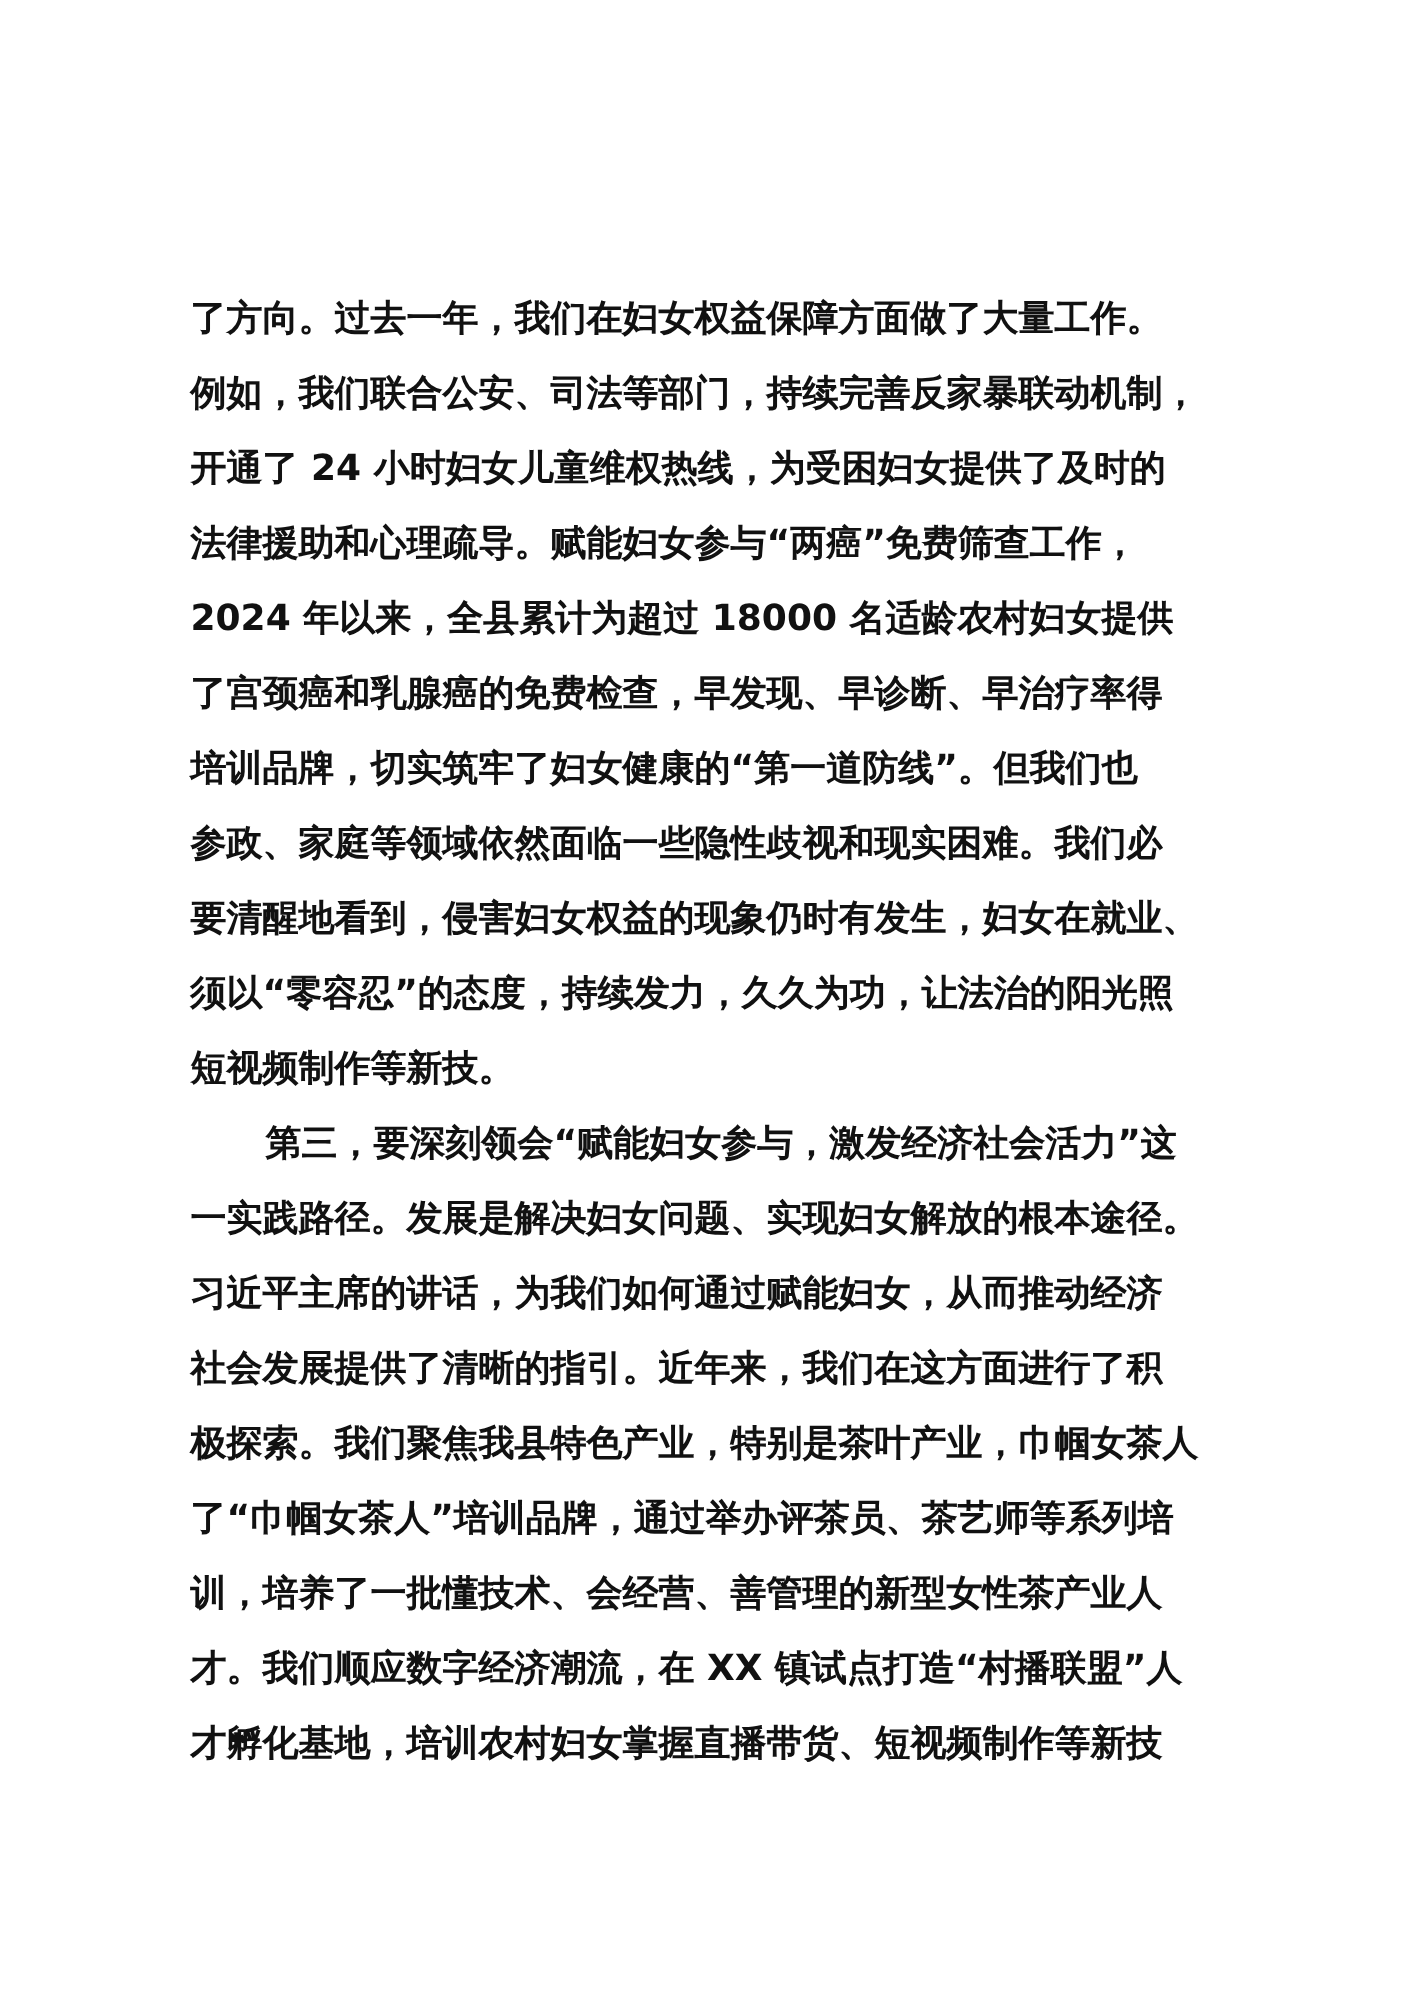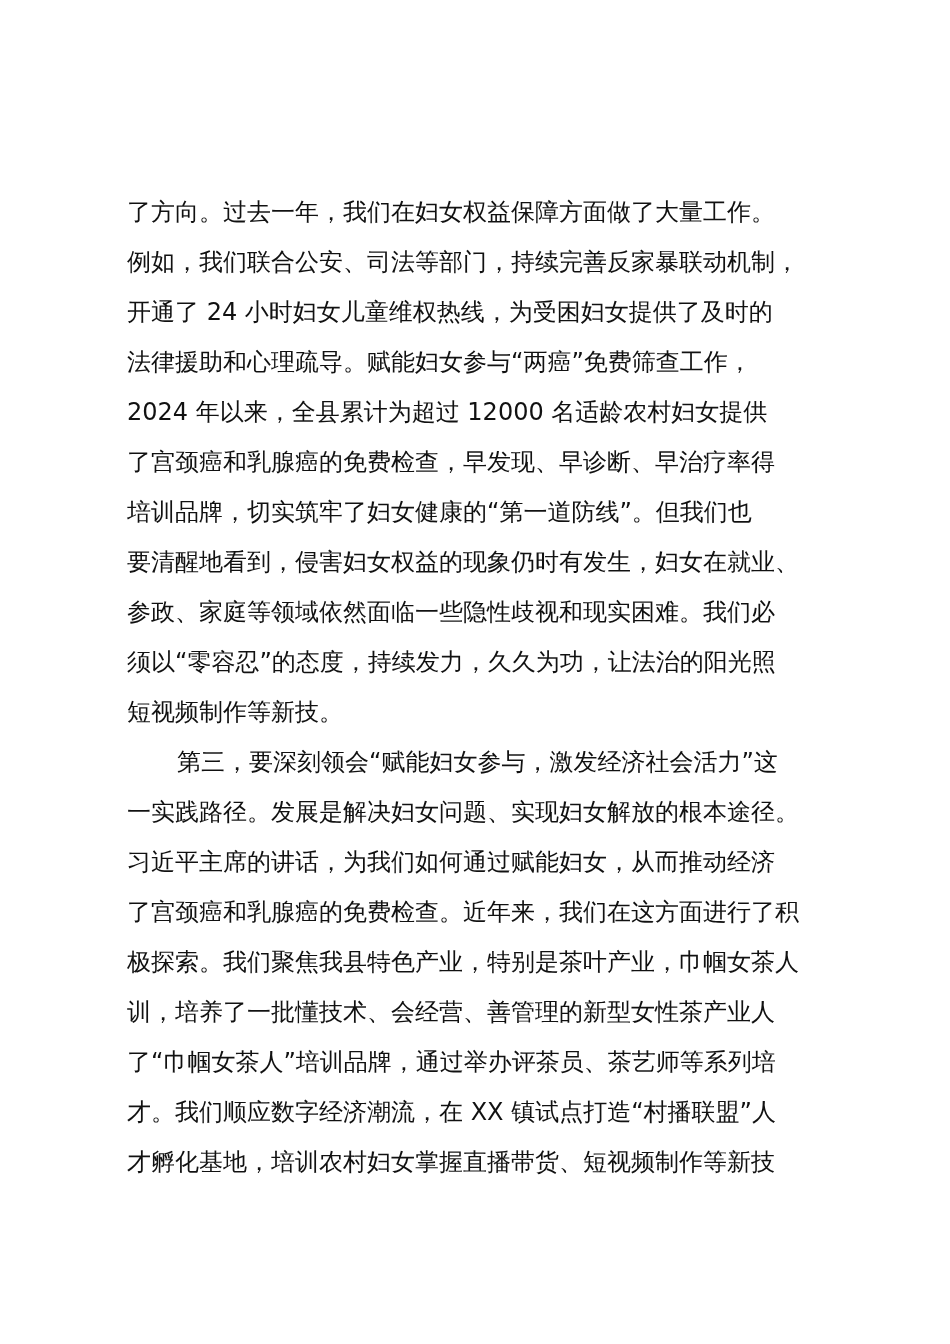--- a/index.html
+++ b/index.html
@@ -11,45 +11,46 @@
       width: 700px;
       font-family: "DejaVu Sans", sans-serif;
       font-size: 24px;
       color: #111111;
     }
     .line {
       height: 50px;
       line-height: 50px;
       white-space: nowrap;
       letter-spacing: 0px;
+      font-weight: bold;
     }
     .indent { padding-left: 50px; }
   </style>
 </head>
 <body>
 
 <div class="page">
   <div>
     <div class="line">了方向。过去一年，我们在妇女权益保障方面做了大量工作。</div>
     <div class="line">例如，我们联合公安、司法等部门，持续完善反家暴联动机制，</div>
     <div class="line">开通了 24 小时妇女儿童维权热线，为受困妇女提供了及时的</div>
     <div class="line">法律援助和心理疏导。赋能妇女参与“两癌”免费筛查工作，</div>
-    <div class="line">2024 年以来，全县累计为超过 12000 名适龄农村妇女提供</div>
+    <div class="line">2024 年以来，全县累计为超过 18000 名适龄农村妇女提供</div>
     <div class="line">了宫颈癌和乳腺癌的免费检查，早发现、早诊断、早治疗率得</div>
     <div class="line">培训品牌，切实筑牢了妇女健康的“第一道防线”。但我们也</div>
+    <div class="line">参政、家庭等领域依然面临一些隐性歧视和现实困难。我们必</div>
     <div class="line">要清醒地看到，侵害妇女权益的现象仍时有发生，妇女在就业、</div>
-    <div class="line">参政、家庭等领域依然面临一些隐性歧视和现实困难。我们必</div>
     <div class="line">须以“零容忍”的态度，持续发力，久久为功，让法治的阳光照</div>
     <div class="line">短视频制作等新技。</div>
   </div>
   <div>
     <div class="line indent">第三，要深刻领会“赋能妇女参与，激发经济社会活力”这</div>
     <div class="line">一实践路径。发展是解决妇女问题、实现妇女解放的根本途径。</div>
     <div class="line">习近平主席的讲话，为我们如何通过赋能妇女，从而推动经济</div>
-    <div class="line">了宫颈癌和乳腺癌的免费检查。近年来，我们在这方面进行了积</div>
+    <div class="line">社会发展提供了清晰的指引。近年来，我们在这方面进行了积</div>
     <div class="line">极探索。我们聚焦我县特色产业，特别是茶叶产业，巾帼女茶人</div>
+    <div class="line">了“巾帼女茶人”培训品牌，通过举办评茶员、茶艺师等系列培</div>
     <div class="line">训，培养了一批懂技术、会经营、善管理的新型女性茶产业人</div>
-    <div class="line">了“巾帼女茶人”培训品牌，通过举办评茶员、茶艺师等系列培</div>
     <div class="line">才。我们顺应数字经济潮流，在 XX 镇试点打造“村播联盟”人</div>
     <div class="line">才孵化基地，培训农村妇女掌握直播带货、短视频制作等新技</div>
     <div class="line"></div>
   </div>
 </div>
 
 </body></html>

